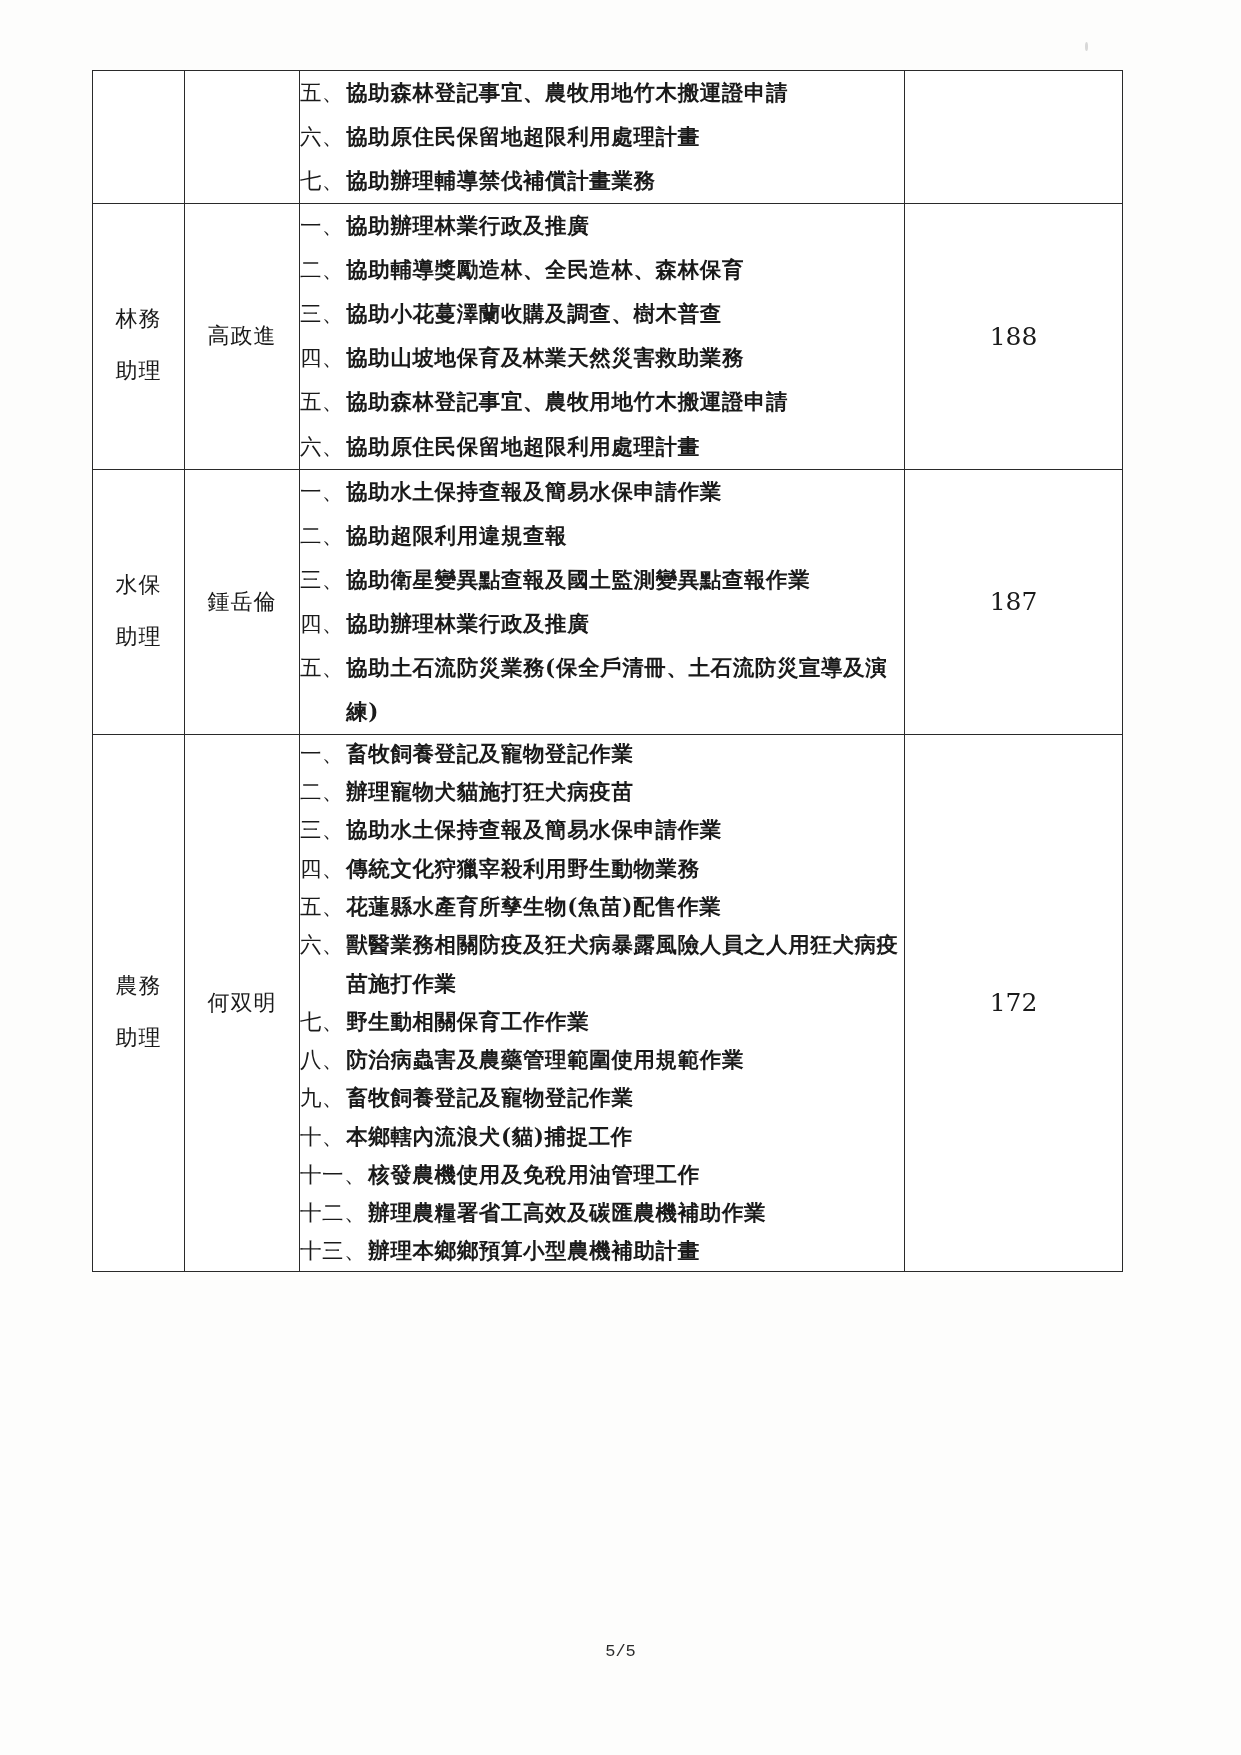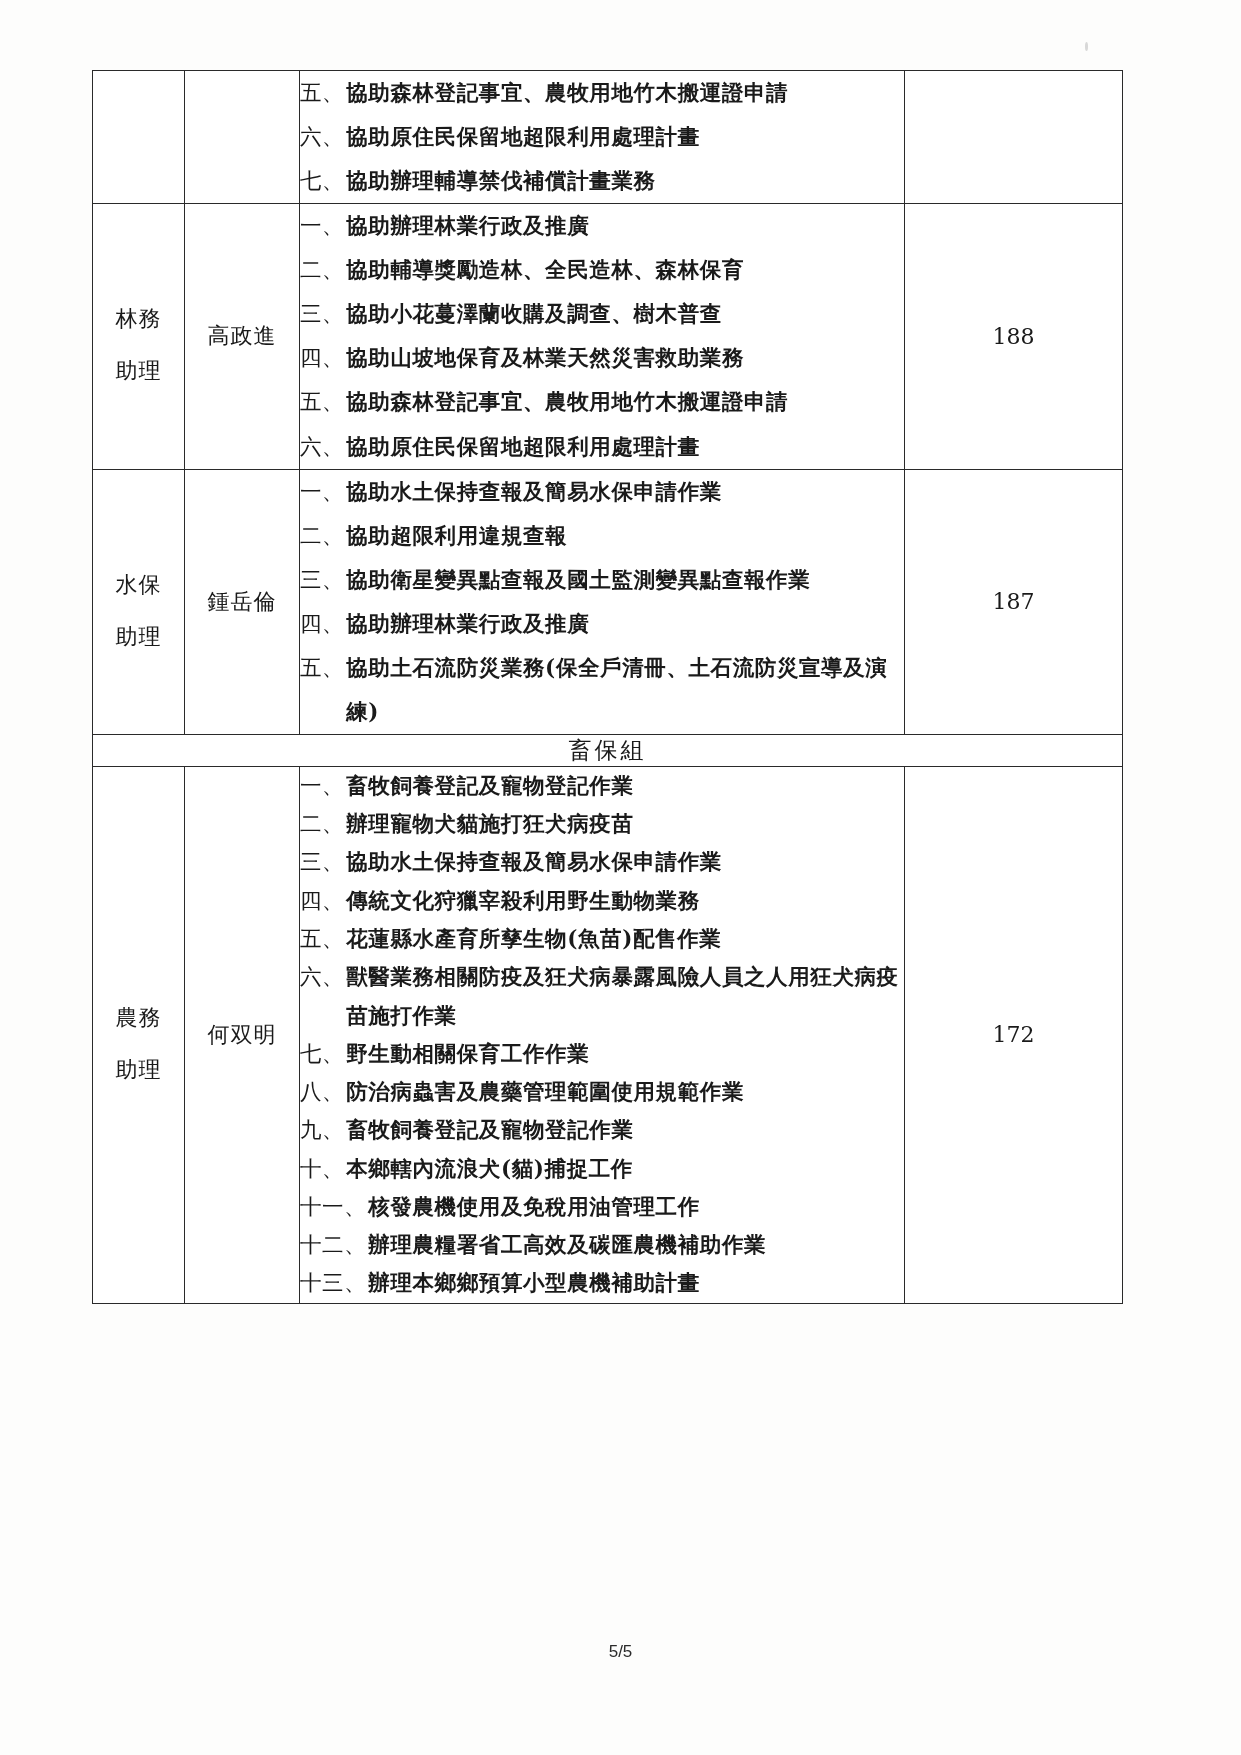--- a/index.html
+++ b/index.html
@@ -58,21 +58,21 @@
     text-align: center;
     font-size: 22px;
     line-height: 1.55;
     letter-spacing: 1px;
     font-family: "DejaVu Serif", "Liberation Serif", serif;
   }
   .role-cell .ln { display: block; margin-top: 18px; }
 
   .num-cell {
     text-align: center;
-    font-size: 22px;
+    font-size: 25px;
     font-family: "DejaVu Serif", "Liberation Serif", serif;
   }
 
   .tasks-cell {
     padding: 12px 14px 14px 18px;
   }
   ul.task-list {
     list-style: none;
     margin: 0;
     padding: 0;
@@ -104,21 +104,21 @@
   }
 
   .footer {
     position: absolute;
     left: 0;
     right: 0;
     top: 1642px;
     text-align: center;
     font-size: 17px;
     color: #2b2b2b;
-    font-family: Liberation Sans, sans-serif;
+    font-family: Liberation Mono, monospace;
   }
 </style>
 </head>
 <body>
 
 <div class="page">
 
   <div class="scan-speck" style="left:1085px; top:42px; width:3px; height:9px;"></div>
   <div class="scan-speck" style="left:146px; top:467px; width:4px; height:4px;"></div>
   <div class="scan-speck" style="left:118px; top:866px; width:4px; height:4px;"></div>
@@ -218,23 +218,20 @@
               </li>
               <li>
                 <span class="marker">五、</span>
                 <span class="body">協助土石流防災業務(保全戶清冊、土石流防災宣導及演練)</span>
               </li>
             </ul>
           </td>
           <td class="num-cell">187</td>
         </tr>
 
-        <tr>
-          <td class="section-cell" colspan="4">畜保組</td>
-        </tr>
 
         <tr>
           <td class="role-cell">
             <span class="ln">農務</span>
             <span class="ln">助理</span>
           </td>
           <td class="name-cell">何双明</td>
           <td class="tasks-cell">
             <ul class="task-list indent-2">
               <li>

